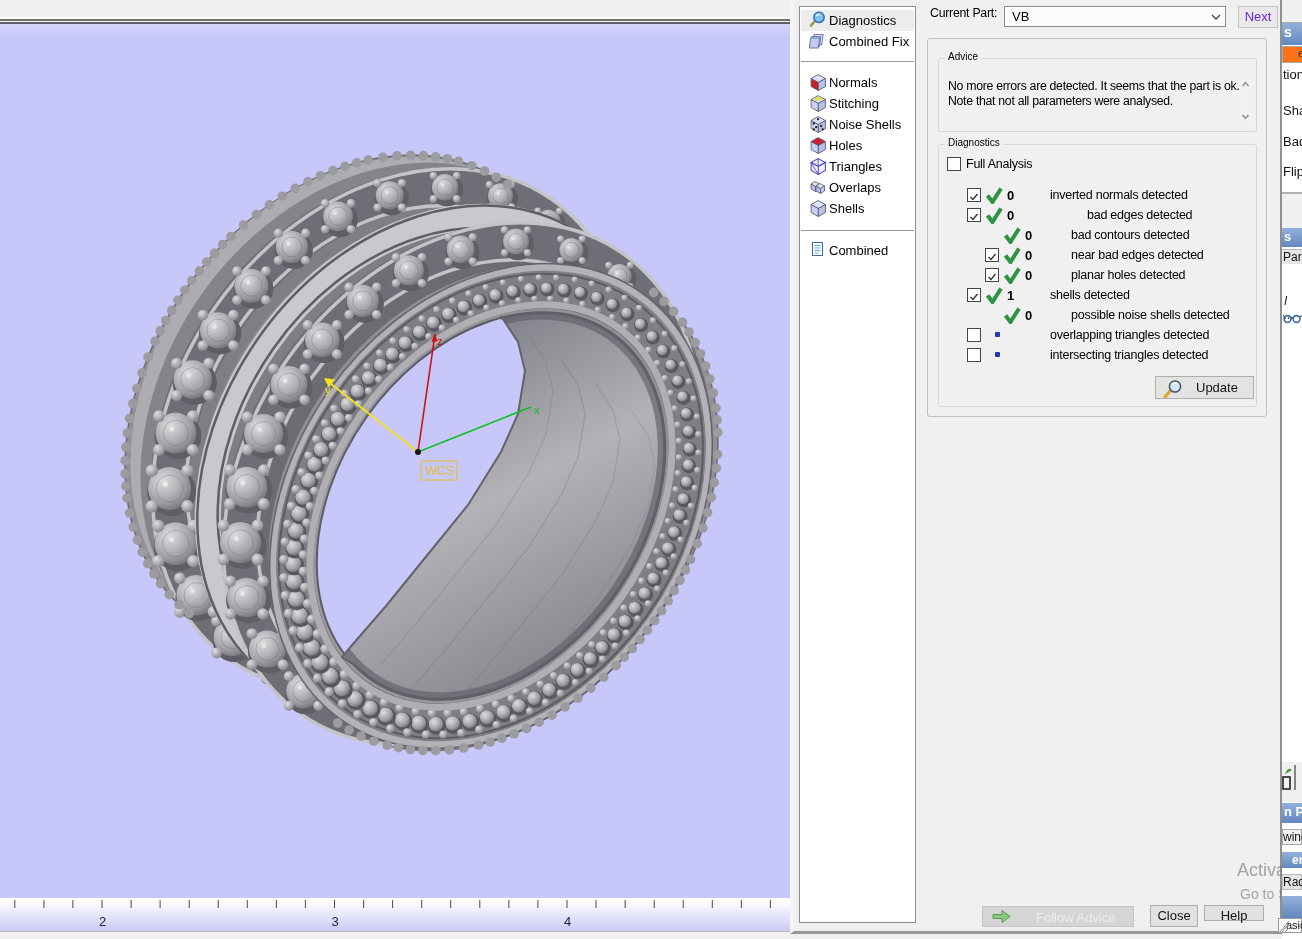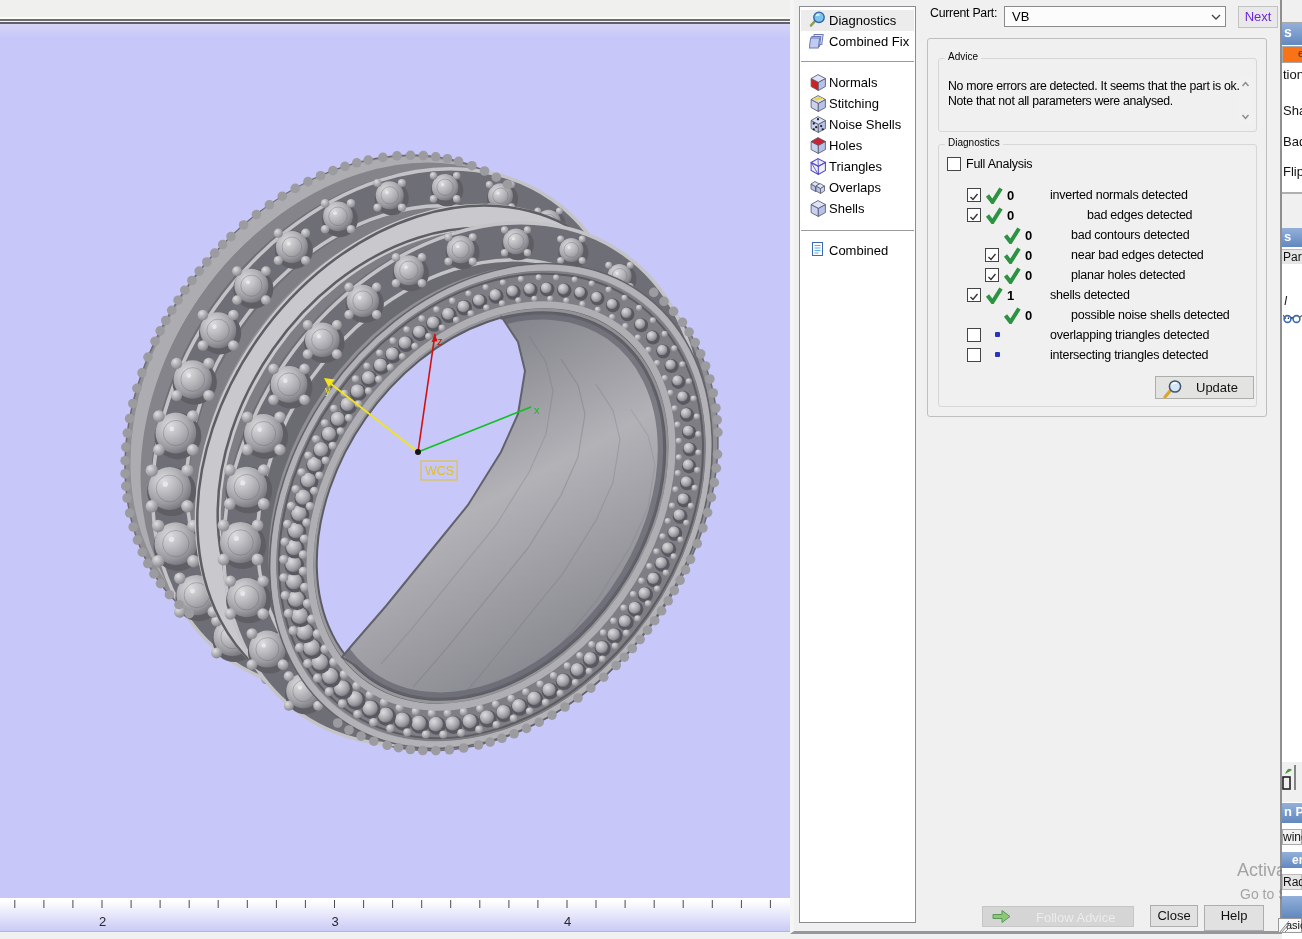--- a/index.html
+++ b/index.html
@@ -970,21 +970,21 @@
     </svg>
     <span style="position:absolute;left:40px;top:3px;">Update</span>
   </div>
 <div class="abs" style="left:982px;top:906px;width:152px;height:21px;background:#d5d5d5;border:1px solid #c6c6c6;box-sizing:border-box;">
     <svg class="abs" width="26" height="15" viewBox="0 0 26 15" style="left:8px;top:2px">
       <path d="M2,5.5 L11,5.5 L11,1.5 L19,7.5 L11,13.5 L11,9.5 L2,9.5 Z" fill="#8cc87c" stroke="#5a9a50" stroke-width="1"></path>
     </svg>
     <span style="position:absolute;left:53px;top:3px;font-size:13px;color:#ececea;">Follow Advice</span>
   </div>
 <div class="btn" style="left:1150px;top:905px;width:48px;height:22px;line-height:20px;">Close</div>
-<div class="btn" style="left:1204px;top:905px;width:60px;height:26px;line-height:20px;">Help</div>
+<div class="btn" style="left:1204px;top:905px;width:60px;height:16px;line-height:20px;">Help</div>
 <div class="abs" style="z-index:10;left:0;top:0;width:0;height:0">
     <div class="abs" style="left:1282px;top:0;width:20px;height:939px;background:#fff;"></div>
     <div class="abs" style="left:1282px;top:0;width:20px;height:22px;background:#f0f0f0;border-bottom:1px solid #aaa;"></div>
     <div class="abs" style="left:1282px;top:23px;width:20px;height:22px;background:linear-gradient(#93b0da,#6288bf);">
       <span style="position:absolute;left:2px;top:1px;color:#fff;font-weight:bold;white-space:nowrap;font-size:14px;">s</span>
     </div>
     <div class="abs" style="left:1282px;top:46px;width:36px;height:17px;background:#f97316;border:1px solid #a8a8a8;font-size:11px;color:#333;box-sizing:border-box;padding-left:15px;">es</div>
     <div class="abs" style="left:1283px;top:67px;font-size:13px;color:#111;">tion</div>
     <div class="abs" style="left:1283px;top:103px;font-size:13px;color:#111;">Sha</div>
     <div class="abs" style="left:1283px;top:134px;font-size:13px;color:#111;">Bad</div>

